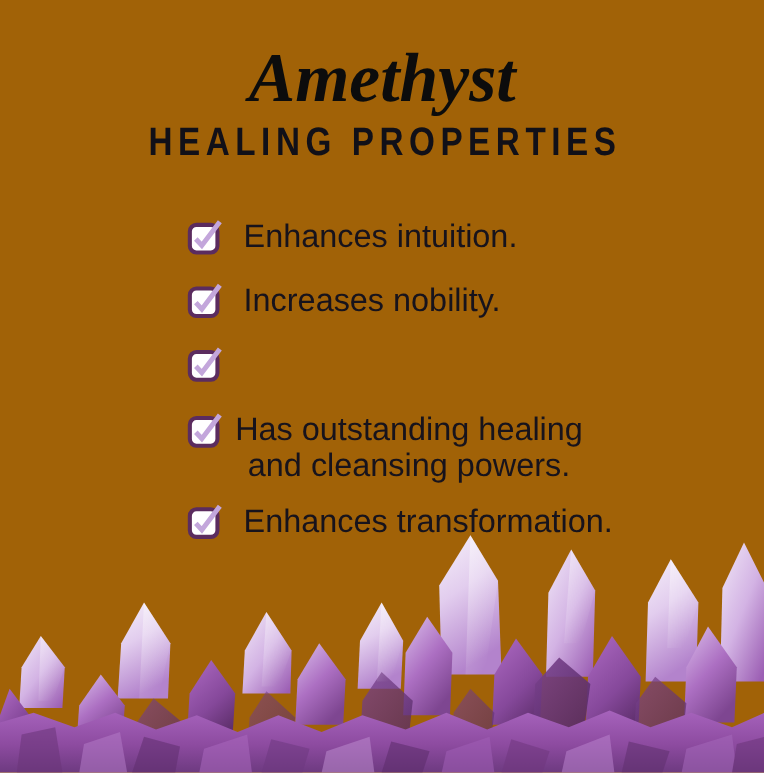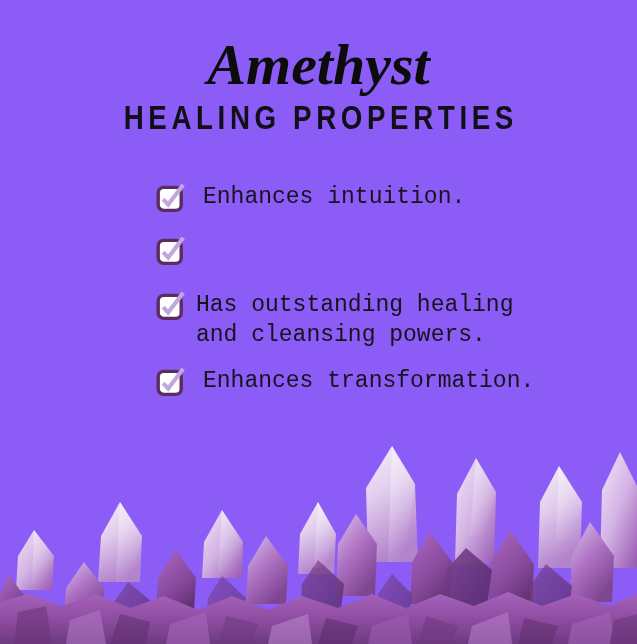--- a/index.html
+++ b/index.html
@@ -11,21 +11,21 @@
     width: 637px;
     height: 644px;
     position: relative;
     overflow: hidden;
     font-family: "Liberation Serif", "DejaVu Serif", serif;
   }
 
   #poster {
     position: absolute;
     inset: 0;
-    background: #8b5cf6;
+    background: #a16207;
   }
 
   
   .header {
     position: absolute;
     top: 0;
     left: 0;
     width: 637px;
     text-align: center;
   }
@@ -80,27 +80,28 @@
     flex: 0 0 auto;
     width: 28px;
     height: 28px;
     margin-top: 2px;
     position: relative;
   }
   .checkbox svg { display: block; overflow: visible; }
 
   .check-text {
     margin-left: 19px;
-    font-family: Liberation Mono, monospace;
-    font-size: 23px;
+    font-family: Liberation Sans, sans-serif;
+    font-size: 27px;
     line-height: 31px;
     color: #17131c;
     white-space: pre-line;
   }
   .check-text.two-line {
+    text-align: center;
     margin-left: 12px;
     line-height: 30px;
   }
 
   
   .crystals {
     position: absolute;
     left: 0;
     bottom: 0;
     width: 637px;
@@ -123,20 +124,29 @@
     <li class="check-row row-gap-1">
       <span class="checkbox">
         <svg viewBox="0 0 28 28" width="28" height="28" aria-hidden="true">
           <rect x="2.2" y="3.4" width="23" height="23" rx="5.5" ry="5.5" fill="#ffffff" stroke="#5b2c5f" stroke-width="3.4"></rect>
           <path d="M7.2 15.2 L12.2 20.6 L27.2 0.8" fill="none" stroke="#c3a6db" stroke-width="4.1" stroke-linecap="butt" stroke-linejoin="miter"></path>
         </svg>
       </span>
       <span class="check-text">Enhances intuition.</span>
     </li>
 
+    <li class="check-row row-gap-2">
+      <span class="checkbox">
+        <svg viewBox="0 0 28 28" width="28" height="28" aria-hidden="true">
+          <rect x="2.2" y="3.4" width="23" height="23" rx="5.5" ry="5.5" fill="#ffffff" stroke="#5b2c5f" stroke-width="3.4"></rect>
+          <path d="M7.2 15.2 L12.2 20.6 L27.2 0.8" fill="none" stroke="#c3a6db" stroke-width="4.1" stroke-linecap="butt" stroke-linejoin="miter"></path>
+        </svg>
+      </span>
+      <span class="check-text">Increases nobility.</span>
+    </li>
 
     <li class="check-row row-gap-3">
       <span class="checkbox">
         <svg viewBox="0 0 28 28" width="28" height="28" aria-hidden="true">
           <rect x="2.2" y="3.4" width="23" height="23" rx="5.5" ry="5.5" fill="#ffffff" stroke="#5b2c5f" stroke-width="3.4"></rect>
           <path d="M7.2 15.2 L12.2 20.6 L27.2 0.8" fill="none" stroke="#c3a6db" stroke-width="4.1" stroke-linecap="butt" stroke-linejoin="miter"></path>
         </svg>
       </span>
     </li>
 

